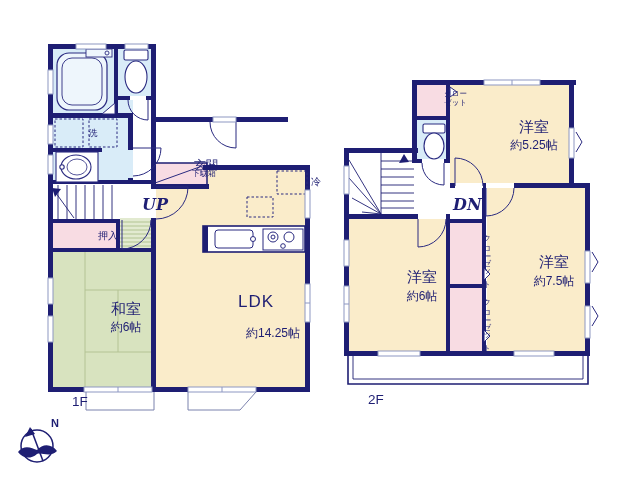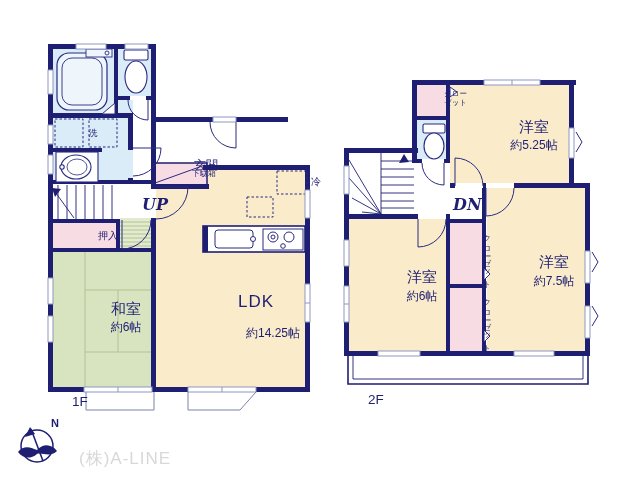--- a/index.html
+++ b/index.html
@@ -290,15 +290,14 @@
 <div class="lbl updn" style="left:417px;top:196px;margin-left:12px;">DN</div>
 <div class="lbl" style="left:350px;top:268px;width:96px;font-size:15px;">洋室</div>
 <div class="lbl" style="left:350px;top:290px;width:96px;font-size:12px;">約6帖</div>
 <div class="lbl" style="left:480px;top:253px;width:100px;font-size:15px;">洋室</div>
 <div class="lbl" style="left:480px;top:275px;width:100px;font-size:12px;">約7.5帖</div>
 <div class="lbl vtext" style="left:458px;top:229px;font-size:8px;">クローゼット</div>
 <div class="lbl vtext" style="left:458px;top:293px;font-size:8px;">クローゼット</div>
 <div class="lbl" style="left:344px;top:392px;font-size:13.5px;">2F</div>
 
 <div class="lbl" style="left:25px;top:417px;width:12px;font-size:11px;font-weight:bold;">N</div>
-<div class="lbl watermark" style="left:55px;top:449px;">(株)A-LINE</div>
 
 </div>
 
 </body></html>

